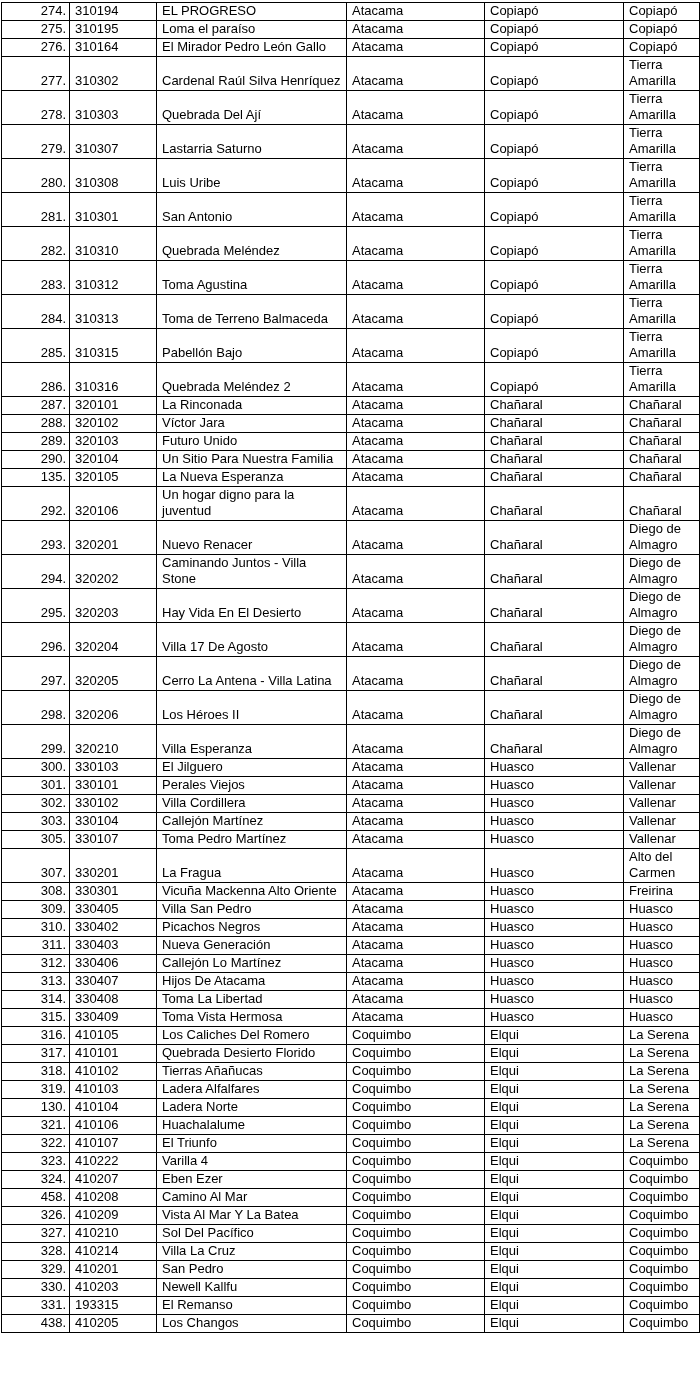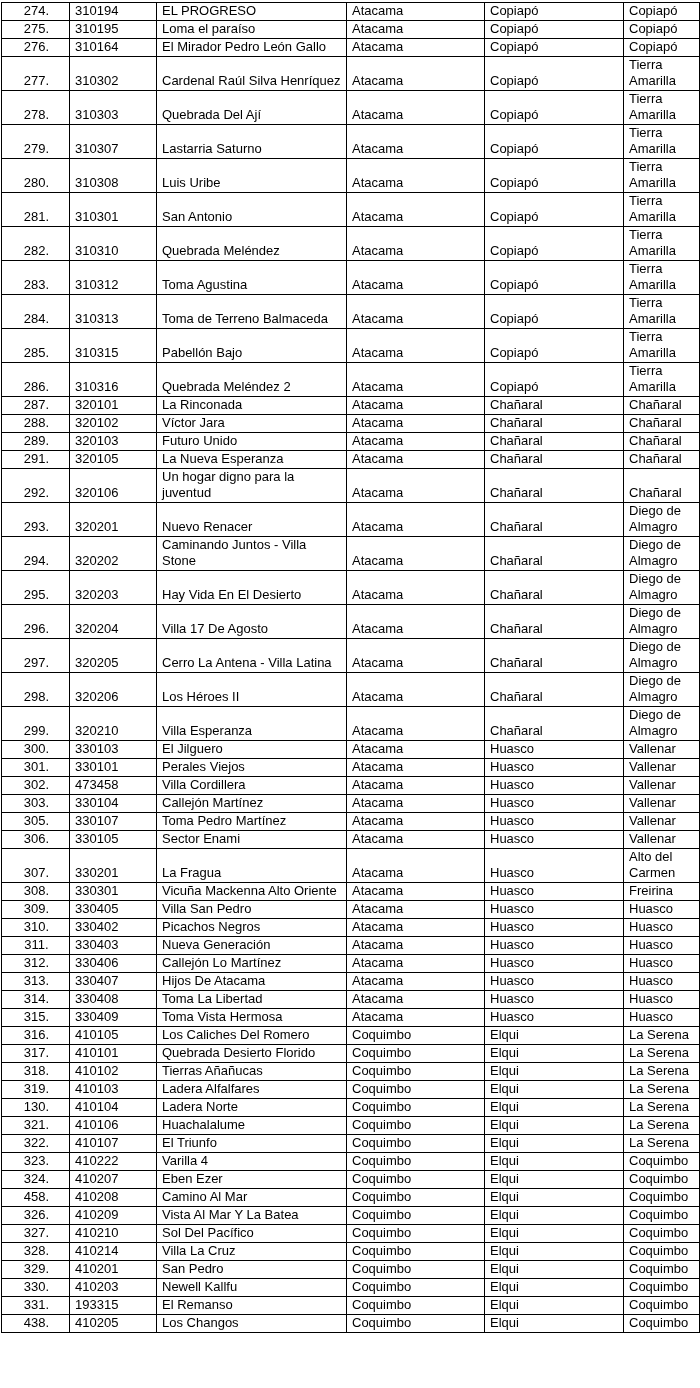--- a/index.html
+++ b/index.html
@@ -25,21 +25,21 @@
   }
   table.data-table td {
     border: 1px solid #000000;
     vertical-align: bottom;
     line-height: 16px;
     padding: 0 3px 1px 5px;
     overflow: hidden;
     word-wrap: break-word;
   }
   td.c-num {
-    text-align: center;
+    text-align: right;
     padding: 0 2px 1px 2px;
   }
   td.c-code { }
   td.c-name { }
   td.c-region { }
   td.c-province { }
   td.c-commune { }
 </style>
 </head>
 <body>
@@ -177,21 +177,29 @@
         </tr>
         <tr>
           <td class="c-num">289.</td>
           <td class="c-code">320103</td>
           <td class="c-name">Futuro Unido</td>
           <td class="c-region">Atacama</td>
           <td class="c-province">Chañaral</td>
           <td class="c-commune">Chañaral</td>
         </tr>
         <tr>
-          <td class="c-num">291.</td>
+          <td class="c-num">290.</td>
+          <td class="c-code">320104</td>
+          <td class="c-name">Un Sitio Para Nuestra Familia</td>
+          <td class="c-region">Atacama</td>
+          <td class="c-province">Chañaral</td>
+          <td class="c-commune">Chañaral</td>
+        </tr>
+        <tr>
+          <td class="c-num">135.</td>
           <td class="c-code">320105</td>
           <td class="c-name">La Nueva Esperanza</td>
           <td class="c-region">Atacama</td>
           <td class="c-province">Chañaral</td>
           <td class="c-commune">Chañaral</td>
         </tr>
         <tr>
           <td class="c-num">292.</td>
           <td class="c-code">320106</td>
           <td class="c-name">Un hogar digno para la juventud</td>
@@ -266,46 +274,38 @@
         <tr>
           <td class="c-num">301.</td>
           <td class="c-code">330101</td>
           <td class="c-name">Perales Viejos</td>
           <td class="c-region">Atacama</td>
           <td class="c-province">Huasco</td>
           <td class="c-commune">Vallenar</td>
         </tr>
         <tr>
           <td class="c-num">302.</td>
-          <td class="c-code">473458</td>
+          <td class="c-code">330102</td>
           <td class="c-name">Villa Cordillera</td>
           <td class="c-region">Atacama</td>
           <td class="c-province">Huasco</td>
           <td class="c-commune">Vallenar</td>
         </tr>
         <tr>
           <td class="c-num">303.</td>
           <td class="c-code">330104</td>
           <td class="c-name">Callejón Martínez</td>
           <td class="c-region">Atacama</td>
           <td class="c-province">Huasco</td>
           <td class="c-commune">Vallenar</td>
         </tr>
         <tr>
           <td class="c-num">305.</td>
           <td class="c-code">330107</td>
           <td class="c-name">Toma Pedro Martínez</td>
-          <td class="c-region">Atacama</td>
-          <td class="c-province">Huasco</td>
-          <td class="c-commune">Vallenar</td>
-        </tr>
-        <tr>
-          <td class="c-num">306.</td>
-          <td class="c-code">330105</td>
-          <td class="c-name">Sector Enami</td>
           <td class="c-region">Atacama</td>
           <td class="c-province">Huasco</td>
           <td class="c-commune">Vallenar</td>
         </tr>
         <tr>
           <td class="c-num">307.</td>
           <td class="c-code">330201</td>
           <td class="c-name">La Fragua</td>
           <td class="c-region">Atacama</td>
           <td class="c-province">Huasco</td>

